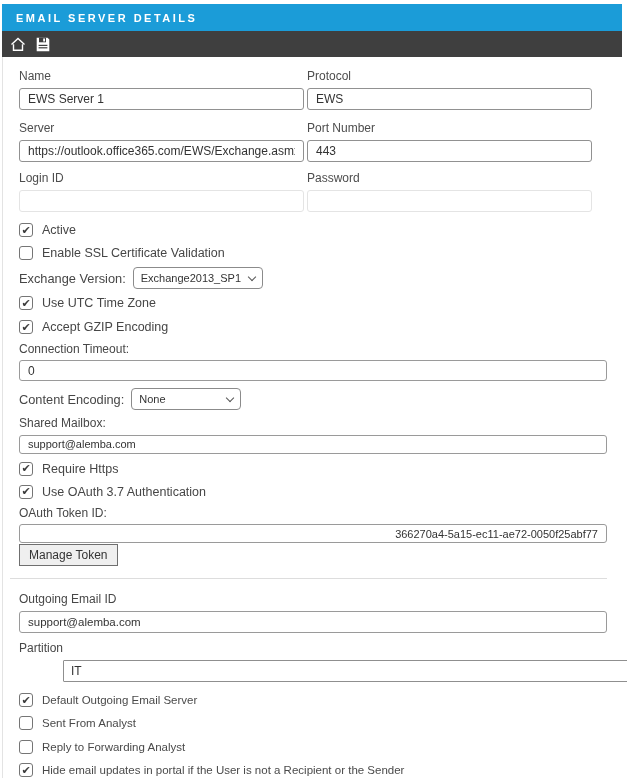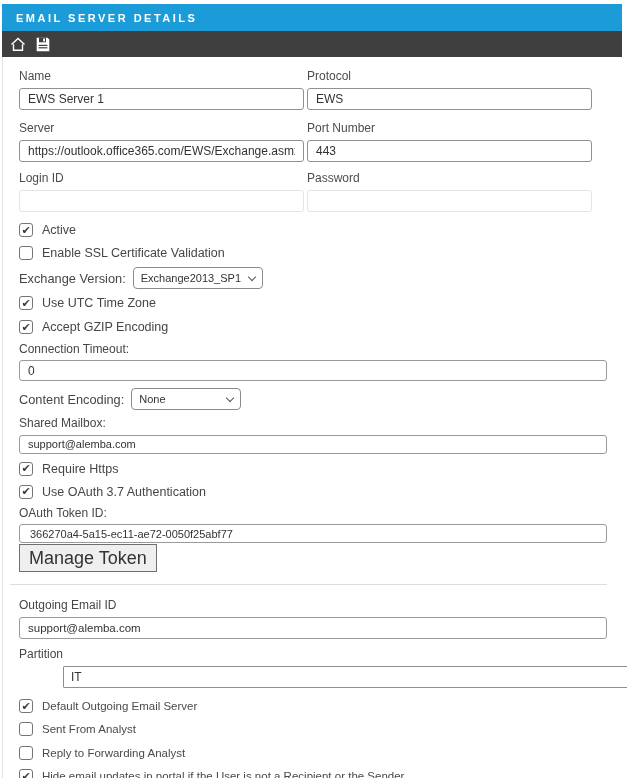--- a/index.html
+++ b/index.html
@@ -47,21 +47,21 @@
     padding: 0 7px; cursor: pointer; }
   .fakesel .val { font-size: 11px; color: #333; }
   .chev { width: 6px; height: 6px; border-right: 1.4px solid #555; border-bottom: 1.4px solid #555;
     transform: rotate(45deg); margin-left: 8px; margin-top: -3px; flex: 0 0 auto; }
   .sel-exch { min-width: 118px; }
   .sel-enc  { min-width: 110px; }
   .sel-full { width: 100%; height: 22px; border-radius: 1px; border-color: #8f8f8f; margin-left: 44px; }
   .sel-full .val { font-size: 12px; }
 
   .btn { display: inline-block; background: #efefef; border: 1px solid #6f6f6f;
-    font-size: 18px; color: #333; padding: 2px 9px; height: 28px; cursor: pointer;
+    font-size: 12px; color: #333; padding: 2px 9px; height: 22px; cursor: pointer;
     font-family: "Liberation Sans", sans-serif; }
 
   .divider { border: none; border-top: 1px solid #ddd; margin-left: -9px; }
 </style>
 </head>
 <body>
 
 <div class="page">
 
   <div class="hdr">
@@ -172,21 +172,21 @@
       <span class="lbl">Require Https</span>
     </div>
 
     <div class="chk" style="margin-top:9px">
       <span class="box">✔</span>
       <span class="lbl">Use OAuth 3.7 Authentication</span>
     </div>
 
     <div class="stack" style="margin-top:7px">
       <label>OAuth Token ID:</label>
-      <input type="text" class="h19" style="padding-left: 10px;" value="366270a4-5a15-ec11-ae72-0050f25abf77">
+      <input type="text" class="h19" style="padding-left: 10px; text-align: right;" value="366270a4-5a15-ec11-ae72-0050f25abf77">
     </div>
 
     <button class="btn" style="margin-top:1px">Manage Token</button>
 
     <hr class="divider" style="margin-top:12px">
 
     <div class="stack" style="margin-top:13px">
       <label style="margin-bottom:5px">Outgoing Email ID</label>
       <input type="text" class="h22" value="support@alemba.com" style="">
     </div>

